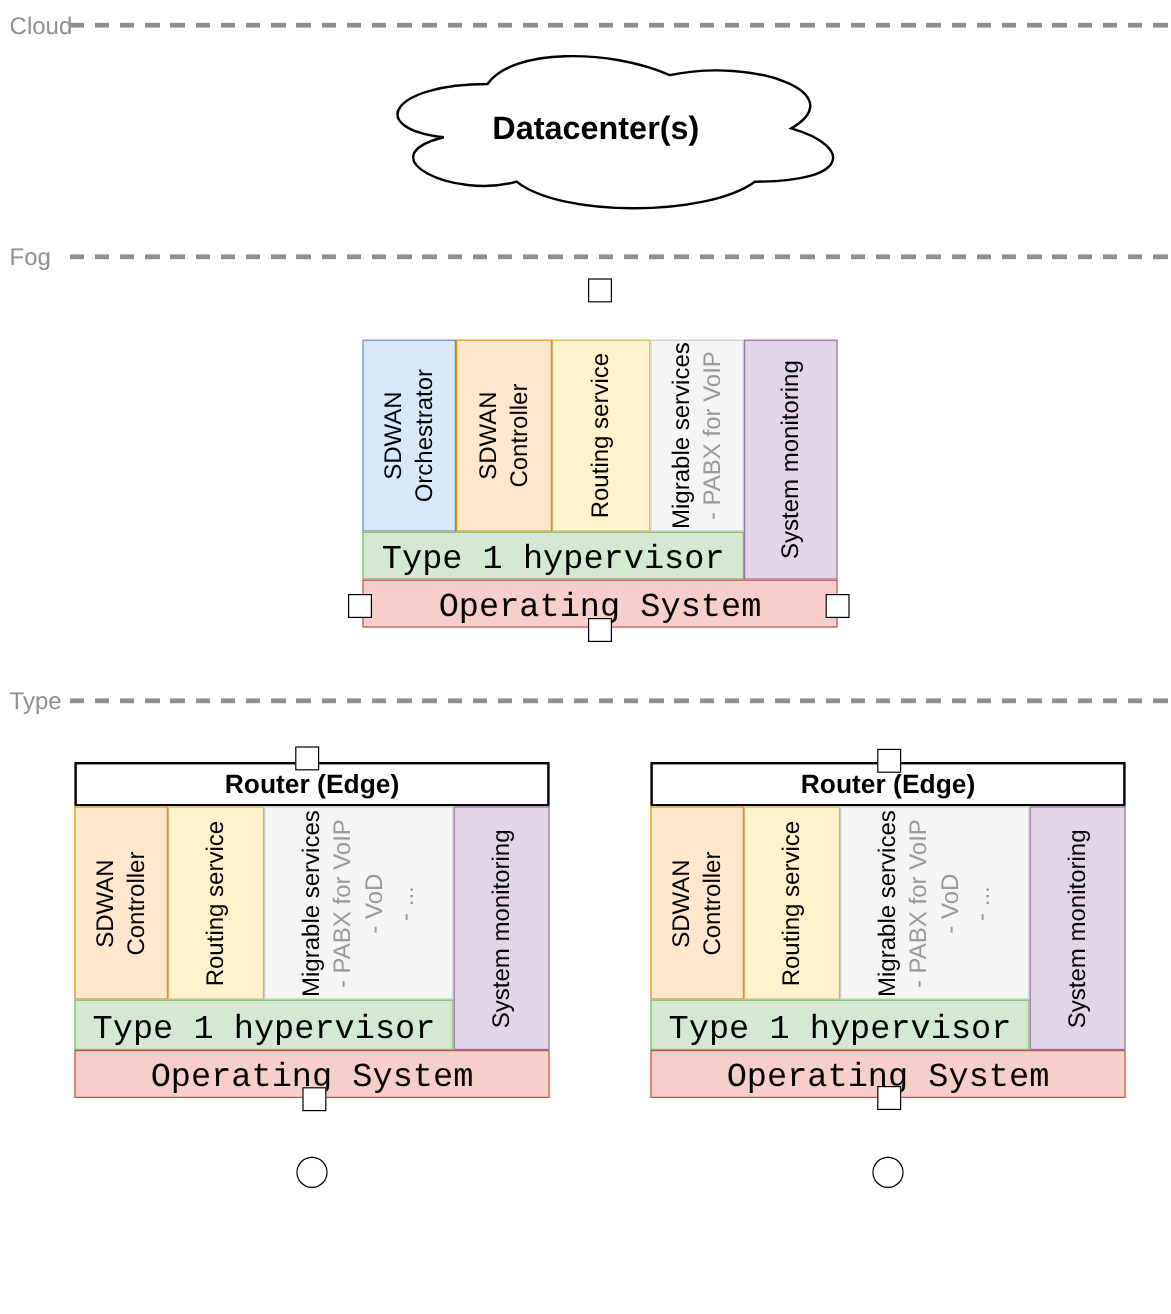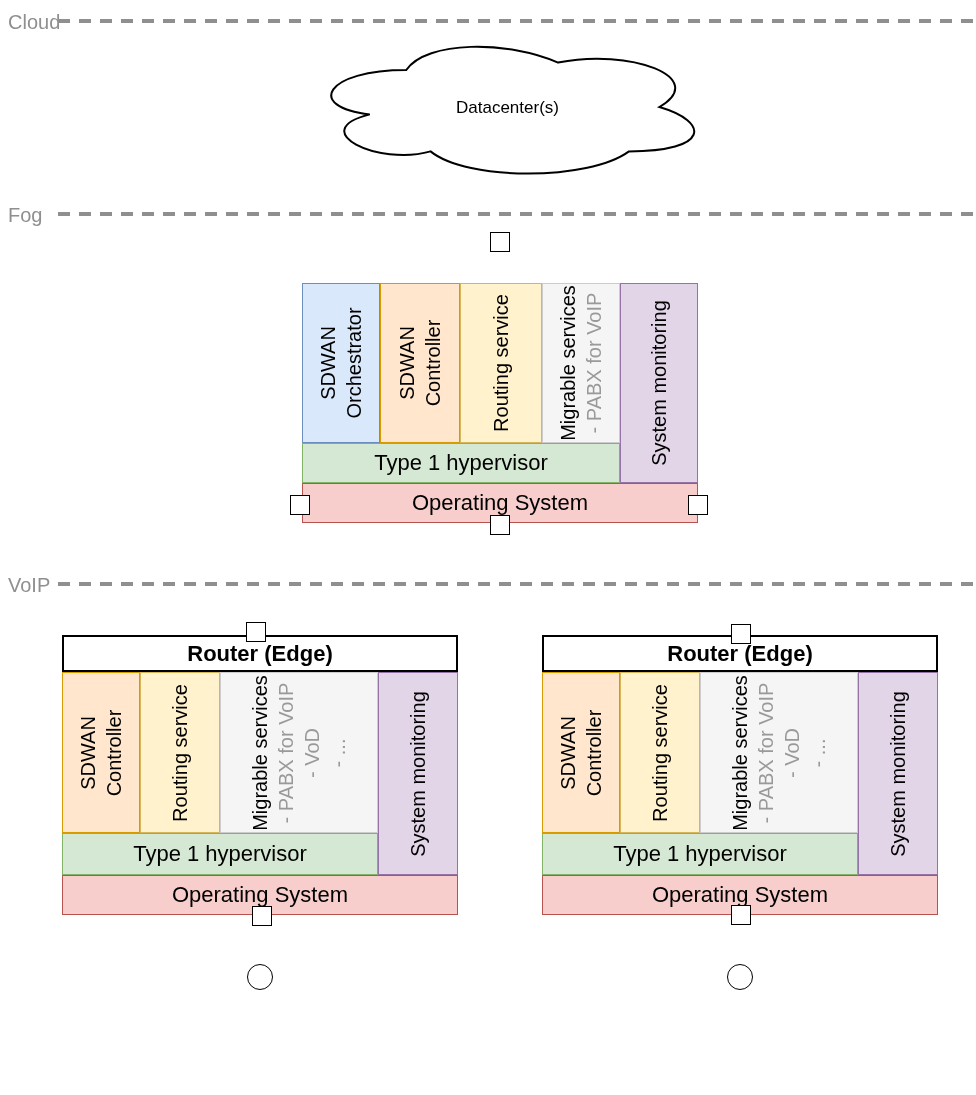--- a/index.html
+++ b/index.html
@@ -4,27 +4,27 @@
 <style>
   html,body{margin:0;padding:0;background:#000;}
   .canvas{
     position:relative;width:976px;height:1095px;background:#ffffff;overflow:hidden;
     font-family:"Liberation Sans", sans-serif;color:#000;
   }
   .layer-label{position:absolute;color:#8f8f8f;font-size:20px;line-height:20px;}
   .layer-line{position:absolute;left:58px;right:0;height:4px;
     background:repeating-linear-gradient(90deg,#8f8f8f 0 12px,transparent 12px 21px);}
   .cloud-svg{position:absolute;left:305px;top:33px;}
-  .cloud-label{position:absolute;left:305px;top:33px;width:405px;height:149px;
-    display:flex;align-items:center;justify-content:center;font-weight:normal;font-size:17px;}
+  .cloud-label{position:absolute;left:294px;top:33px;width:405px;height:149px;
+    display:flex;align-items:center;justify-content:center;font-weight:bold;font-size:27px;}
   .box{position:absolute;box-sizing:border-box;}
   .hdr{background:#ffffff;border:2px solid #000;display:flex;align-items:center;justify-content:center;
     font-weight:bold;font-size:22px;}
   .col{border:1.5px solid;}
-  .band{border:1.5px solid;display:flex;align-items:center;justify-content:center;font-size:22px;}
+  .band{border:1.5px solid;display:flex;align-items:flex-end;justify-content:center;font-size:28px;font-family:Liberation Mono, monospace;}
   .c-blue{background:#dae8fc;border-color:#6c8ebf;}
   .c-orange{background:#ffe6cc;border-color:#d79b00;}
   .c-yellow{background:#fff2cc;border-color:#d6b656;}
   .c-gray{background:#f5f5f5;border-color:#cccccc;}
   .c-purple{background:#e1d5e7;border-color:#9673a6;}
   .c-green{background:#d5e8d4;border-color:#82b366;}
   .c-red{background:#f8cecc;border-color:#b85450;}
   .vtext{position:absolute;left:50%;top:50%;transform:translate(-50%,-50%) rotate(-90deg);
     text-align:center;font-size:20px;line-height:26px;white-space:nowrap;}
   .sub{color:#999999;}
@@ -82,21 +82,21 @@
   </div>
   <div class="box band c-red" style="left:302px;top:483px;width:396px;height:40px">
     <span>Operating System</span>
   </div>
 
   <div class="port" style="left:490px;top:232px"></div>
   <div class="port" style="left:290px;top:495px"></div>
   <div class="port" style="left:688px;top:495px"></div>
   <div class="port" style="left:490px;top:515px"></div>
 
-  <div class="layer-label" style="left:8px;top:575px">VoIP</div>
+  <div class="layer-label" style="left:8px;top:575px">Type</div>
   <div class="layer-line" style="top:582px"></div>
 
   <div class="box hdr" style="left:62px;top:635px;width:396px;height:37px">
     <span>Router (Edge)</span>
   </div>
 
   <div class="box col c-orange" style="left:62px;top:672px;width:78px;height:161px">
     <div class="vtext">
       <div>SDWAN</div>
       <div>Controller</div>

